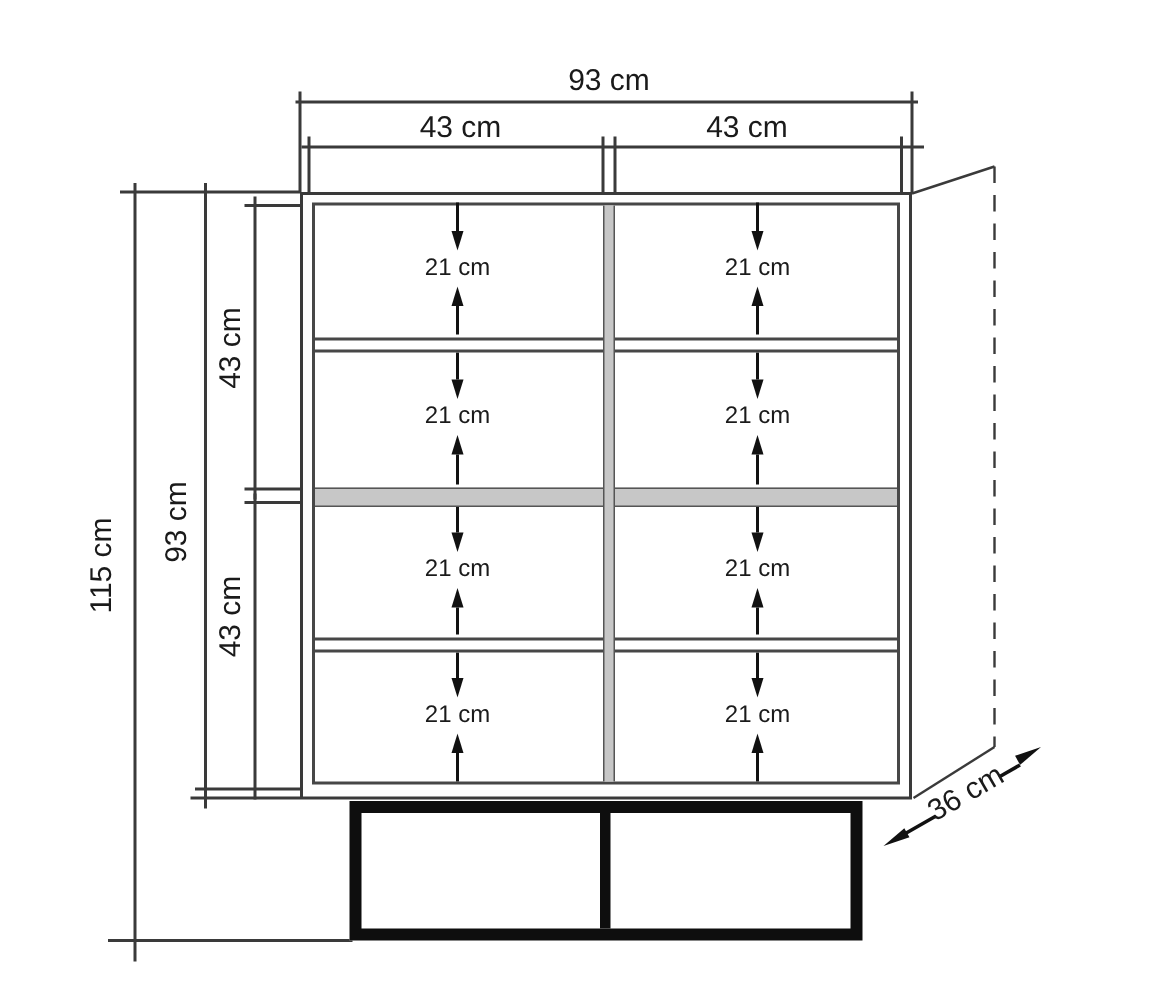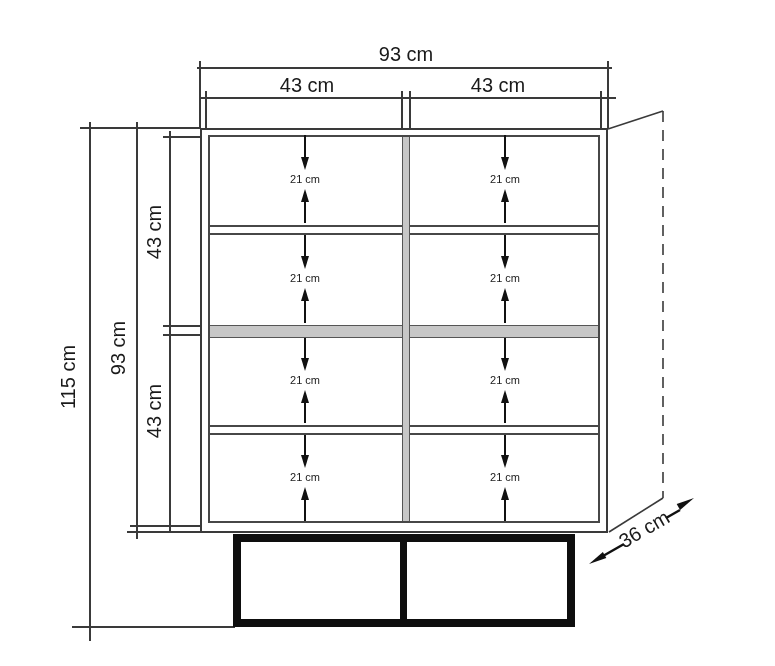--- a/index.html
+++ b/index.html
@@ -29,21 +29,21 @@
   .divider{position:absolute;top:0;height:100%;width:8px;background:#c7c7c7;
     border-left:1px solid #555;border-right:1px solid #555;box-sizing:border-box;z-index:2;}
   
   .cell{position:absolute;display:flex;flex-direction:column;align-items:center;}
   .arrcol{display:flex;flex-direction:column;align-items:center;flex:1;width:100%;}
   .shaft{width:2px;background:#111;flex:1;}
   .head-down{width:0;height:0;border-left:4px solid transparent;border-right:4px solid transparent;
     border-top:13px solid #111;}
   .head-up{width:0;height:0;border-left:4px solid transparent;border-right:4px solid transparent;
     border-bottom:13px solid #111;}
-  .cell-lab{font-size:11px;line-height:1;padding:4px 0;white-space:nowrap;}
+  .cell-lab{font-size:16px;line-height:1;padding:4px 0;white-space:nowrap;}
   
   .base{position:absolute;left:233px;top:534px;width:342px;height:93px;background:#fff;
     border:8px solid #0e0e0e;box-sizing:border-box;}
   .base-div{position:absolute;left:159px;top:0;width:7px;height:100%;background:#0e0e0e;}
   svg{position:absolute;left:0;top:0;pointer-events:none;}
 </style>
 </head>
 <body>
 
 <div class="canvas">

